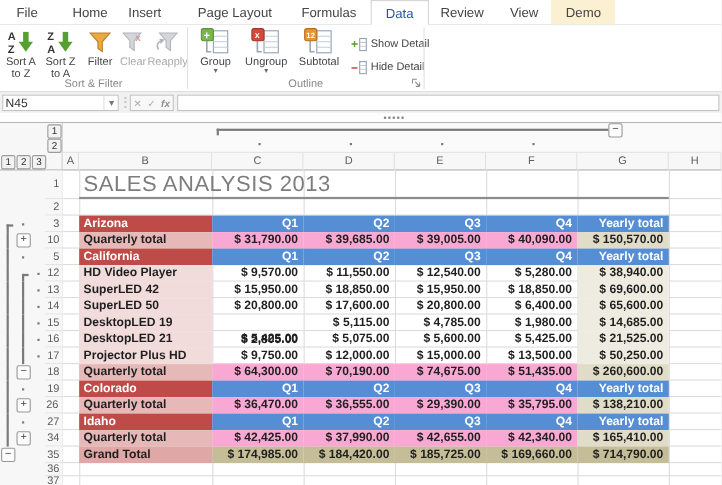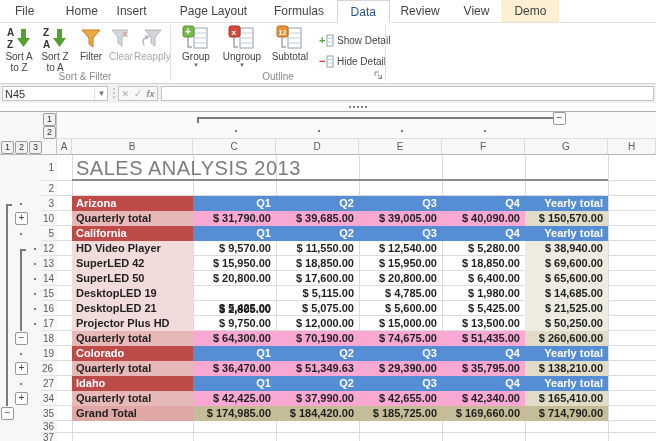--- a/index.html
+++ b/index.html
@@ -398,21 +398,21 @@
       <div class="cell q-header" style="left: 193px; top: 346px; width: 83px; height: 15px; line-height: 15px;">Q1</div>
       <div class="cell q-header" style="left: 276px; top: 346px; width: 83px; height: 15px; line-height: 15px;">Q2</div>
       <div class="cell q-header" style="left: 359px; top: 346px; width: 83px; height: 15px; line-height: 15px;">Q3</div>
       <div class="cell q-header" style="left: 442px; top: 346px; width: 83px; height: 15px; line-height: 15px;">Q4</div>
       <div class="cell q-header" style="left: 525px; top: 346px; width: 83px; height: 15px; line-height: 15px;">Yearly total</div>
       <div class="rownum" style="top: 361px; height: 15px; line-height: 15px; text-align: center;">26</div>
       <div class="oline" style="left: 6px; top: 361px; height: 15px;"></div>
       <div class="obtn" style="left: 15px; top: 362px;">+</div>
       <div class="cell lab subtotal-label" style="left: 72px; top: 361px; width: 121px; height: 15px; line-height: 15px;">Quarterly total</div>
       <div class="cell val tot-val" style="left: 193px; top: 361px; width: 83px; height: 15px; line-height: 15px;">$ 36,470.00</div>
-      <div class="cell val tot-val" style="left: 276px; top: 361px; width: 83px; height: 15px; line-height: 15px;">$ 51,349.63</div>
+      <div class="cell val tot-val" style="left: 276px; top: 361px; width: 83px; height: 15px; line-height: 15px;">$ 36,555.00</div>
       <div class="cell val tot-val" style="left: 359px; top: 361px; width: 83px; height: 15px; line-height: 15px;">$ 29,390.00</div>
       <div class="cell val tot-val" style="left: 442px; top: 361px; width: 83px; height: 15px; line-height: 15px;">$ 35,795.00</div>
       <div class="cell val tot-val-g" style="left: 525px; top: 361px; width: 83px; height: 15px; line-height: 15px;">$ 138,210.00</div>
       <div class="rownum" style="top: 376px; height: 15px; line-height: 15px;">27</div>
       <div class="oline" style="left: 6px; top: 376px; height: 15px;"></div>
       <div class="odot" style="left: 20px; top: 382.5px;"></div>
       <div class="cell lab state-label" style="left: 72px; top: 376px; width: 121px; height: 15px; line-height: 15px;">Idaho</div>
       <div class="cell q-header" style="left: 193px; top: 376px; width: 83px; height: 15px; line-height: 15px;">Q1</div>
       <div class="cell q-header" style="left: 276px; top: 376px; width: 83px; height: 15px; line-height: 15px;">Q2</div>
       <div class="cell q-header" style="left: 359px; top: 376px; width: 83px; height: 15px; line-height: 15px;">Q3</div>

